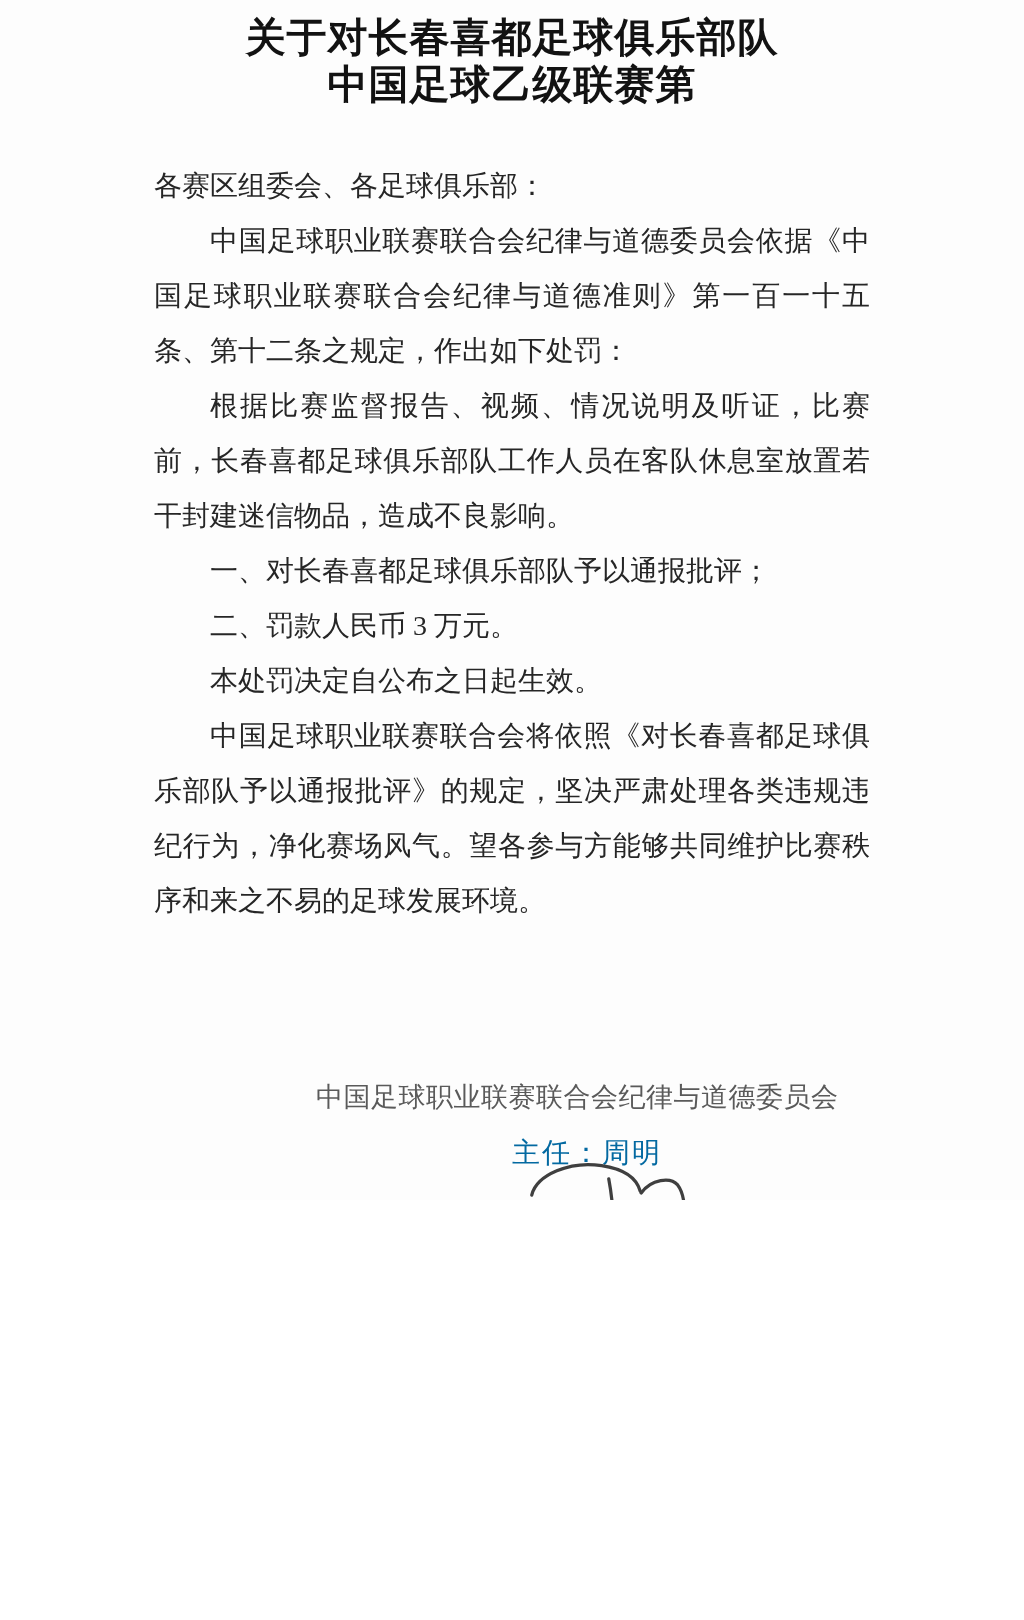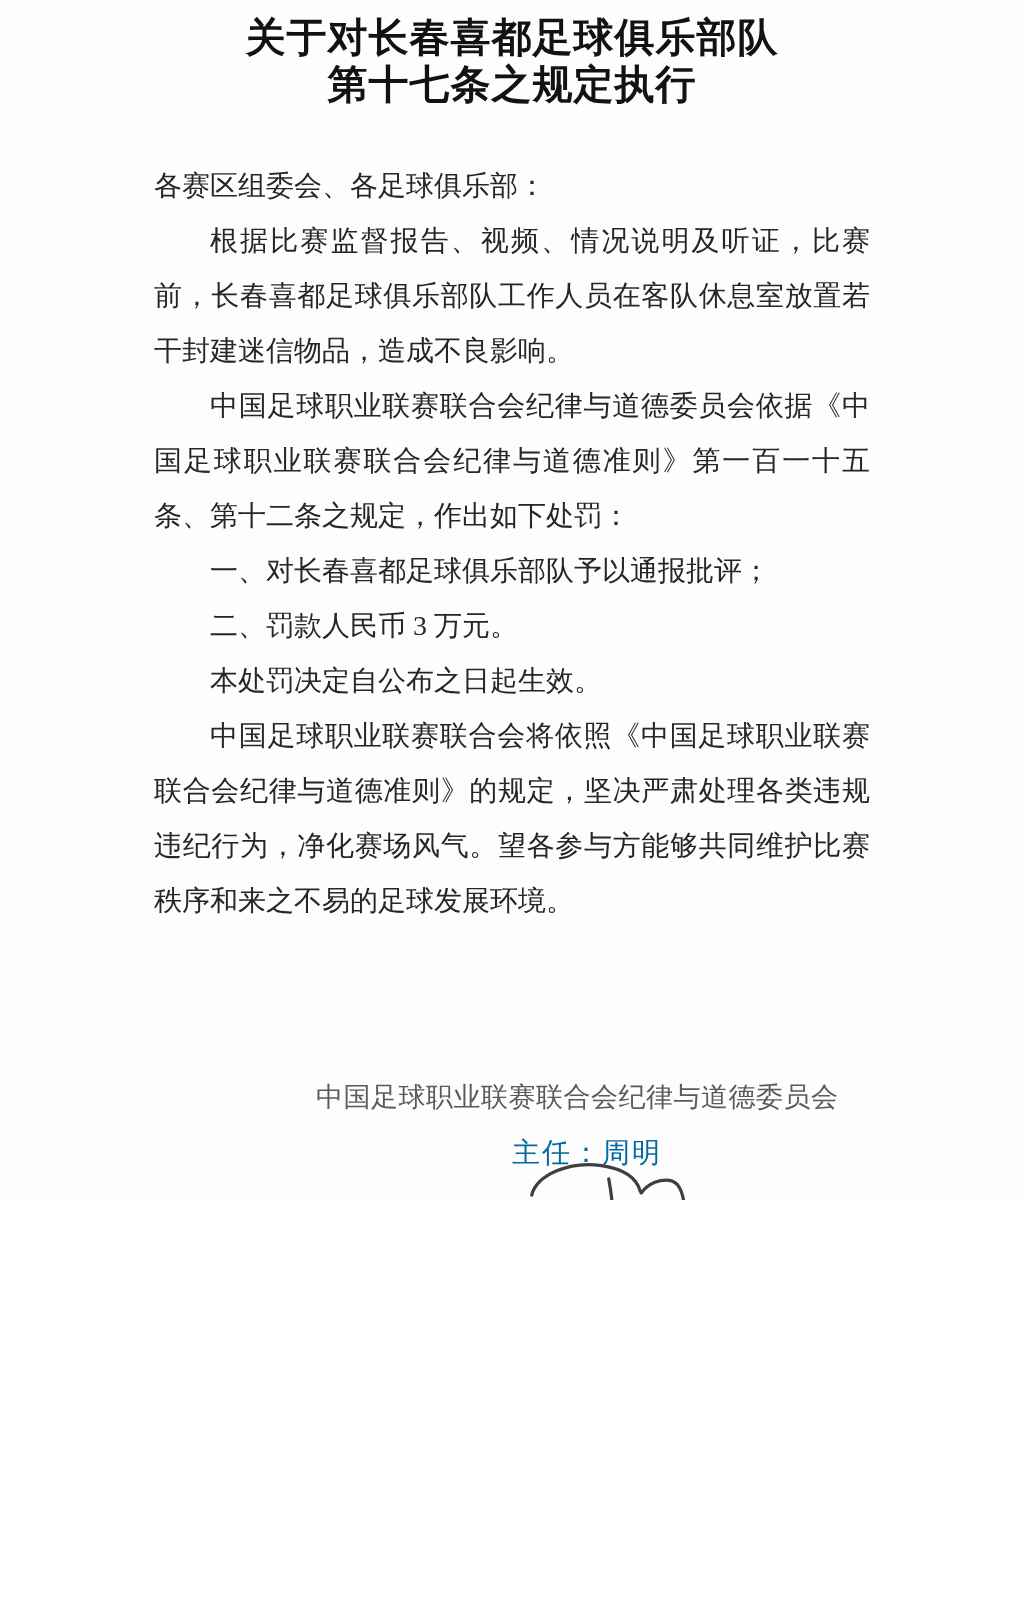--- a/index.html
+++ b/index.html
@@ -83,31 +83,31 @@
     text-align: center;
   }
 </style>
 </head>
 <body>
 
 <div class="page">
 
   <h1 class="title">
     <span class="title-line">关于对长春喜都足球俱乐部队</span>
-    <span class="title-line">第十七条之规定执行</span>
+    <span class="title-line">中国足球乙级联赛第</span>
   </h1>
 
   <div class="doc-body">
     <p>各赛区组委会、各足球俱乐部：</p>
+    <p class="para">中国足球职业联赛联合会纪律与道德委员会依据《中国足球职业联赛联合会纪律与道德准则》第一百一十五条、第十二条之规定，作出如下处罚：</p>
     <p class="para">根据比赛监督报告、视频、情况说明及听证，比赛前，长春喜都足球俱乐部队工作人员在客队休息室放置若干封建迷信物品，造成不良影响。</p>
-    <p class="para">中国足球职业联赛联合会纪律与道德委员会依据《中国足球职业联赛联合会纪律与道德准则》第一百一十五条、第十二条之规定，作出如下处罚：</p>
     <p class="para">一、对长春喜都足球俱乐部队予以通报批评；</p>
     <p class="para">二、罚款人民币 3 万元。</p>
     <p class="para">本处罚决定自公布之日起生效。</p>
-    <p class="para">中国足球职业联赛联合会将依照《中国足球职业联赛联合会纪律与道德准则》的规定，坚决严肃处理各类违规违纪行为，净化赛场风气。望各参与方能够共同维护比赛秩序和来之不易的足球发展环境。</p>
+    <p class="para">中国足球职业联赛联合会将依照《对长春喜都足球俱乐部队予以通报批评》的规定，坚决严肃处理各类违规违纪行为，净化赛场风气。望各参与方能够共同维护比赛秩序和来之不易的足球发展环境。</p>
   </div>
 
   <div class="closing">
     <div class="committee">中国足球职业联赛联合会纪律与道德委员会</div>
     <div class="director">主任：周明</div>
     <svg class="signature-svg" viewBox="0 0 225 155" fill="none" xmlns="http://www.w3.org/2000/svg">
       <g stroke="#3f3f3f" stroke-width="3.2" stroke-linecap="round" stroke-linejoin="round" fill="none">
 
         <path d="M55,44 C60,24 93,10 124,15 C144,18 158,26 162,40"></path>
 

